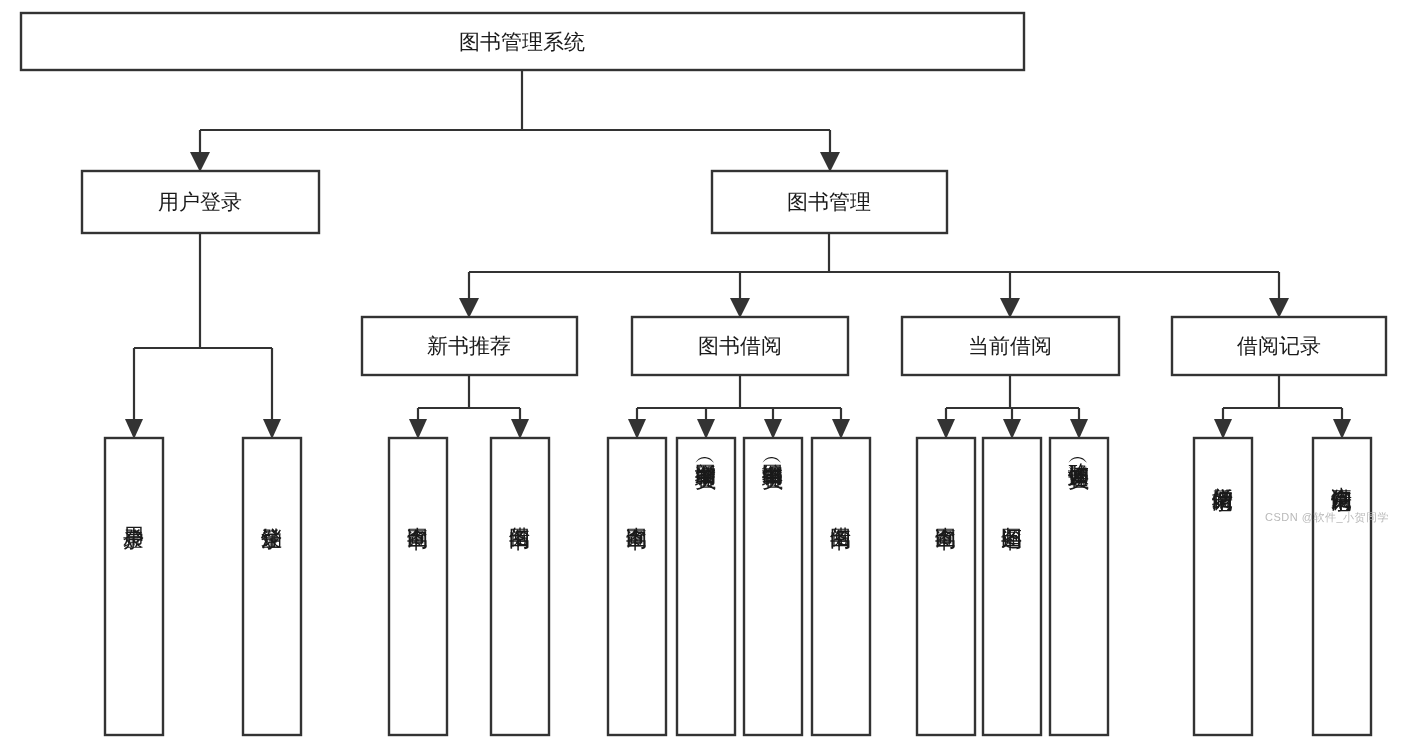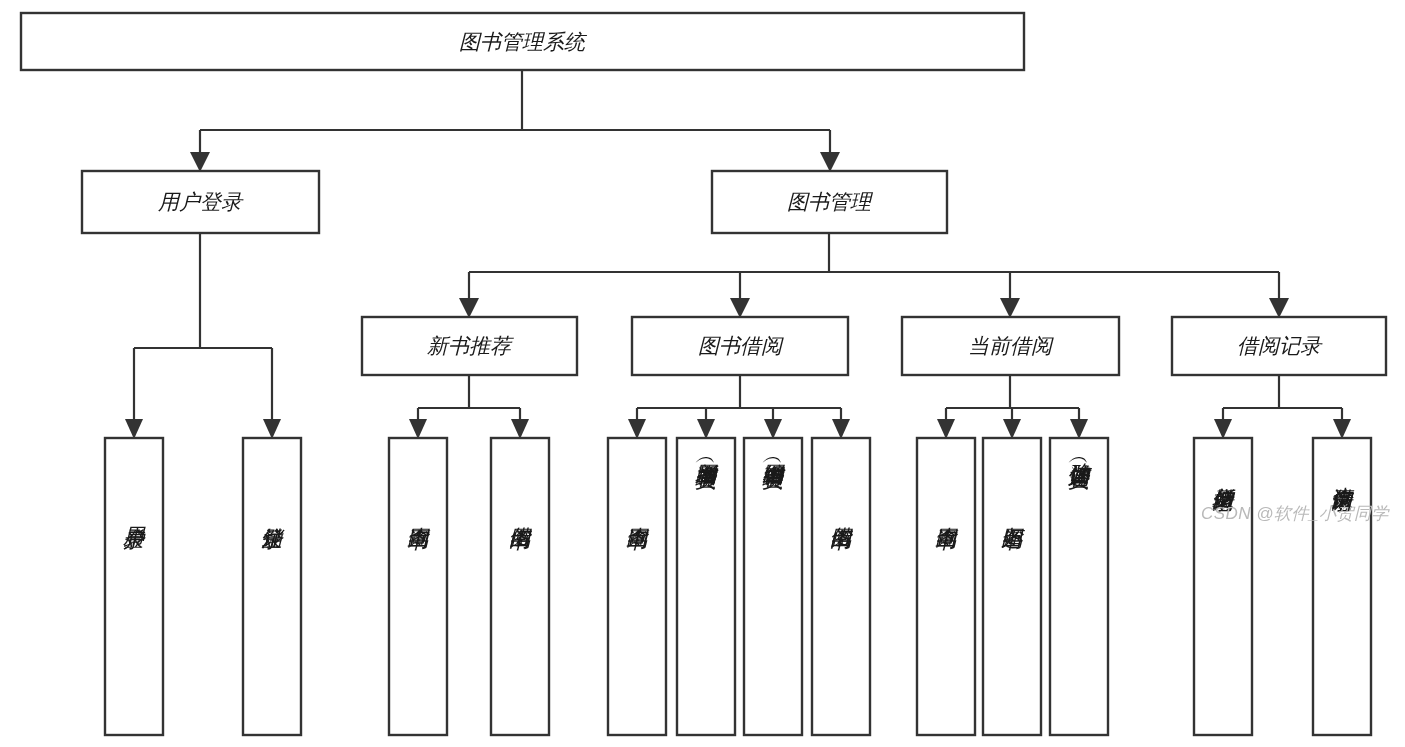--- a/index.html
+++ b/index.html
@@ -11,21 +11,20 @@
     width: 1405px;
     height: 747px;
     font-family: "Liberation Sans", "DejaVu Sans", sans-serif;
     overflow: hidden;
     position: relative;
   }
   #diagram-root {
     position: relative;
     width: 1405px;
     height: 533px;
-    font-style: italic;
   }
   svg#flow-svg {
     position: absolute;
     top: 0;
     left: 0;
     width: 1405px;
     height: 747px;
   }
   .node-rect {
     fill: #ffffff;
@@ -64,21 +63,21 @@
     line-height: 1.0;
     color: #1a1a1a;
     letter-spacing: 1px;
     white-space: nowrap;
   }
   .watermark {
     position: absolute;
     right: 16px;
     bottom: 8px;
     font-family: "Liberation Sans", "DejaVu Sans", sans-serif;
-    font-size: 17px;
+    font-size: 11px;
     color: #b9b9b9;
     letter-spacing: 0.5px;
     user-select: none;
   }
 </style>
 </head>
 <body>
 
 <div id="diagram-root">
 

